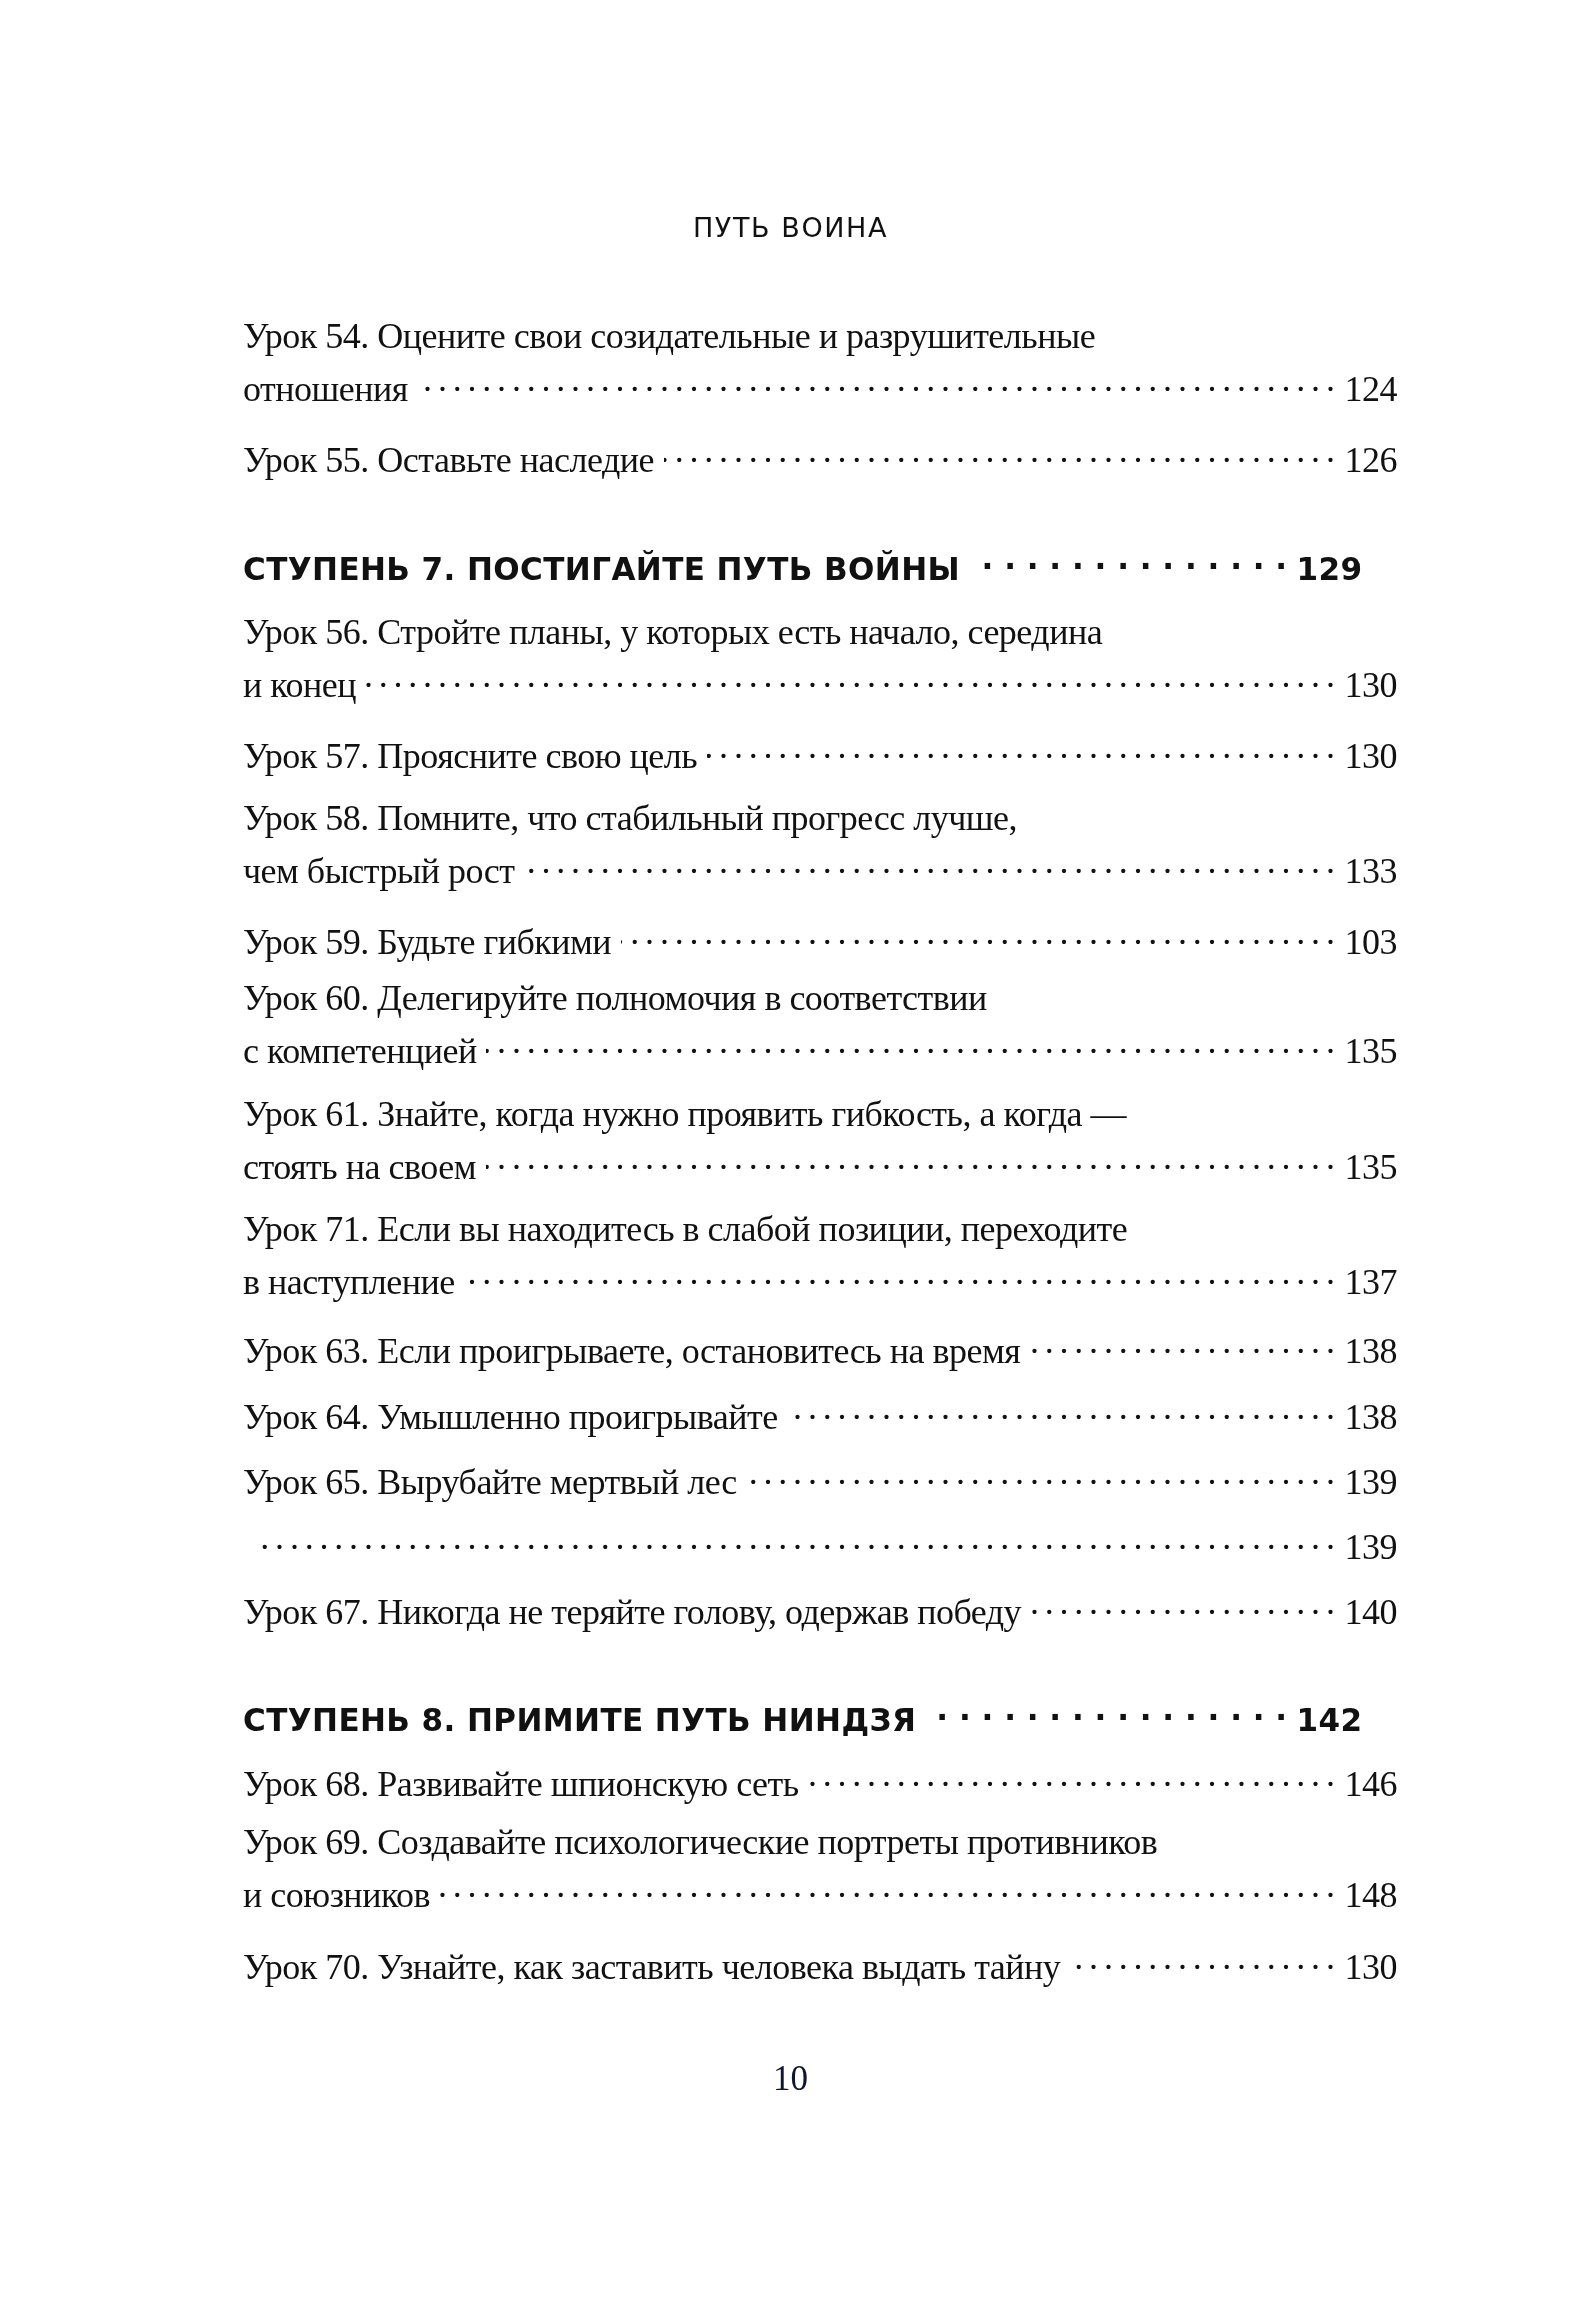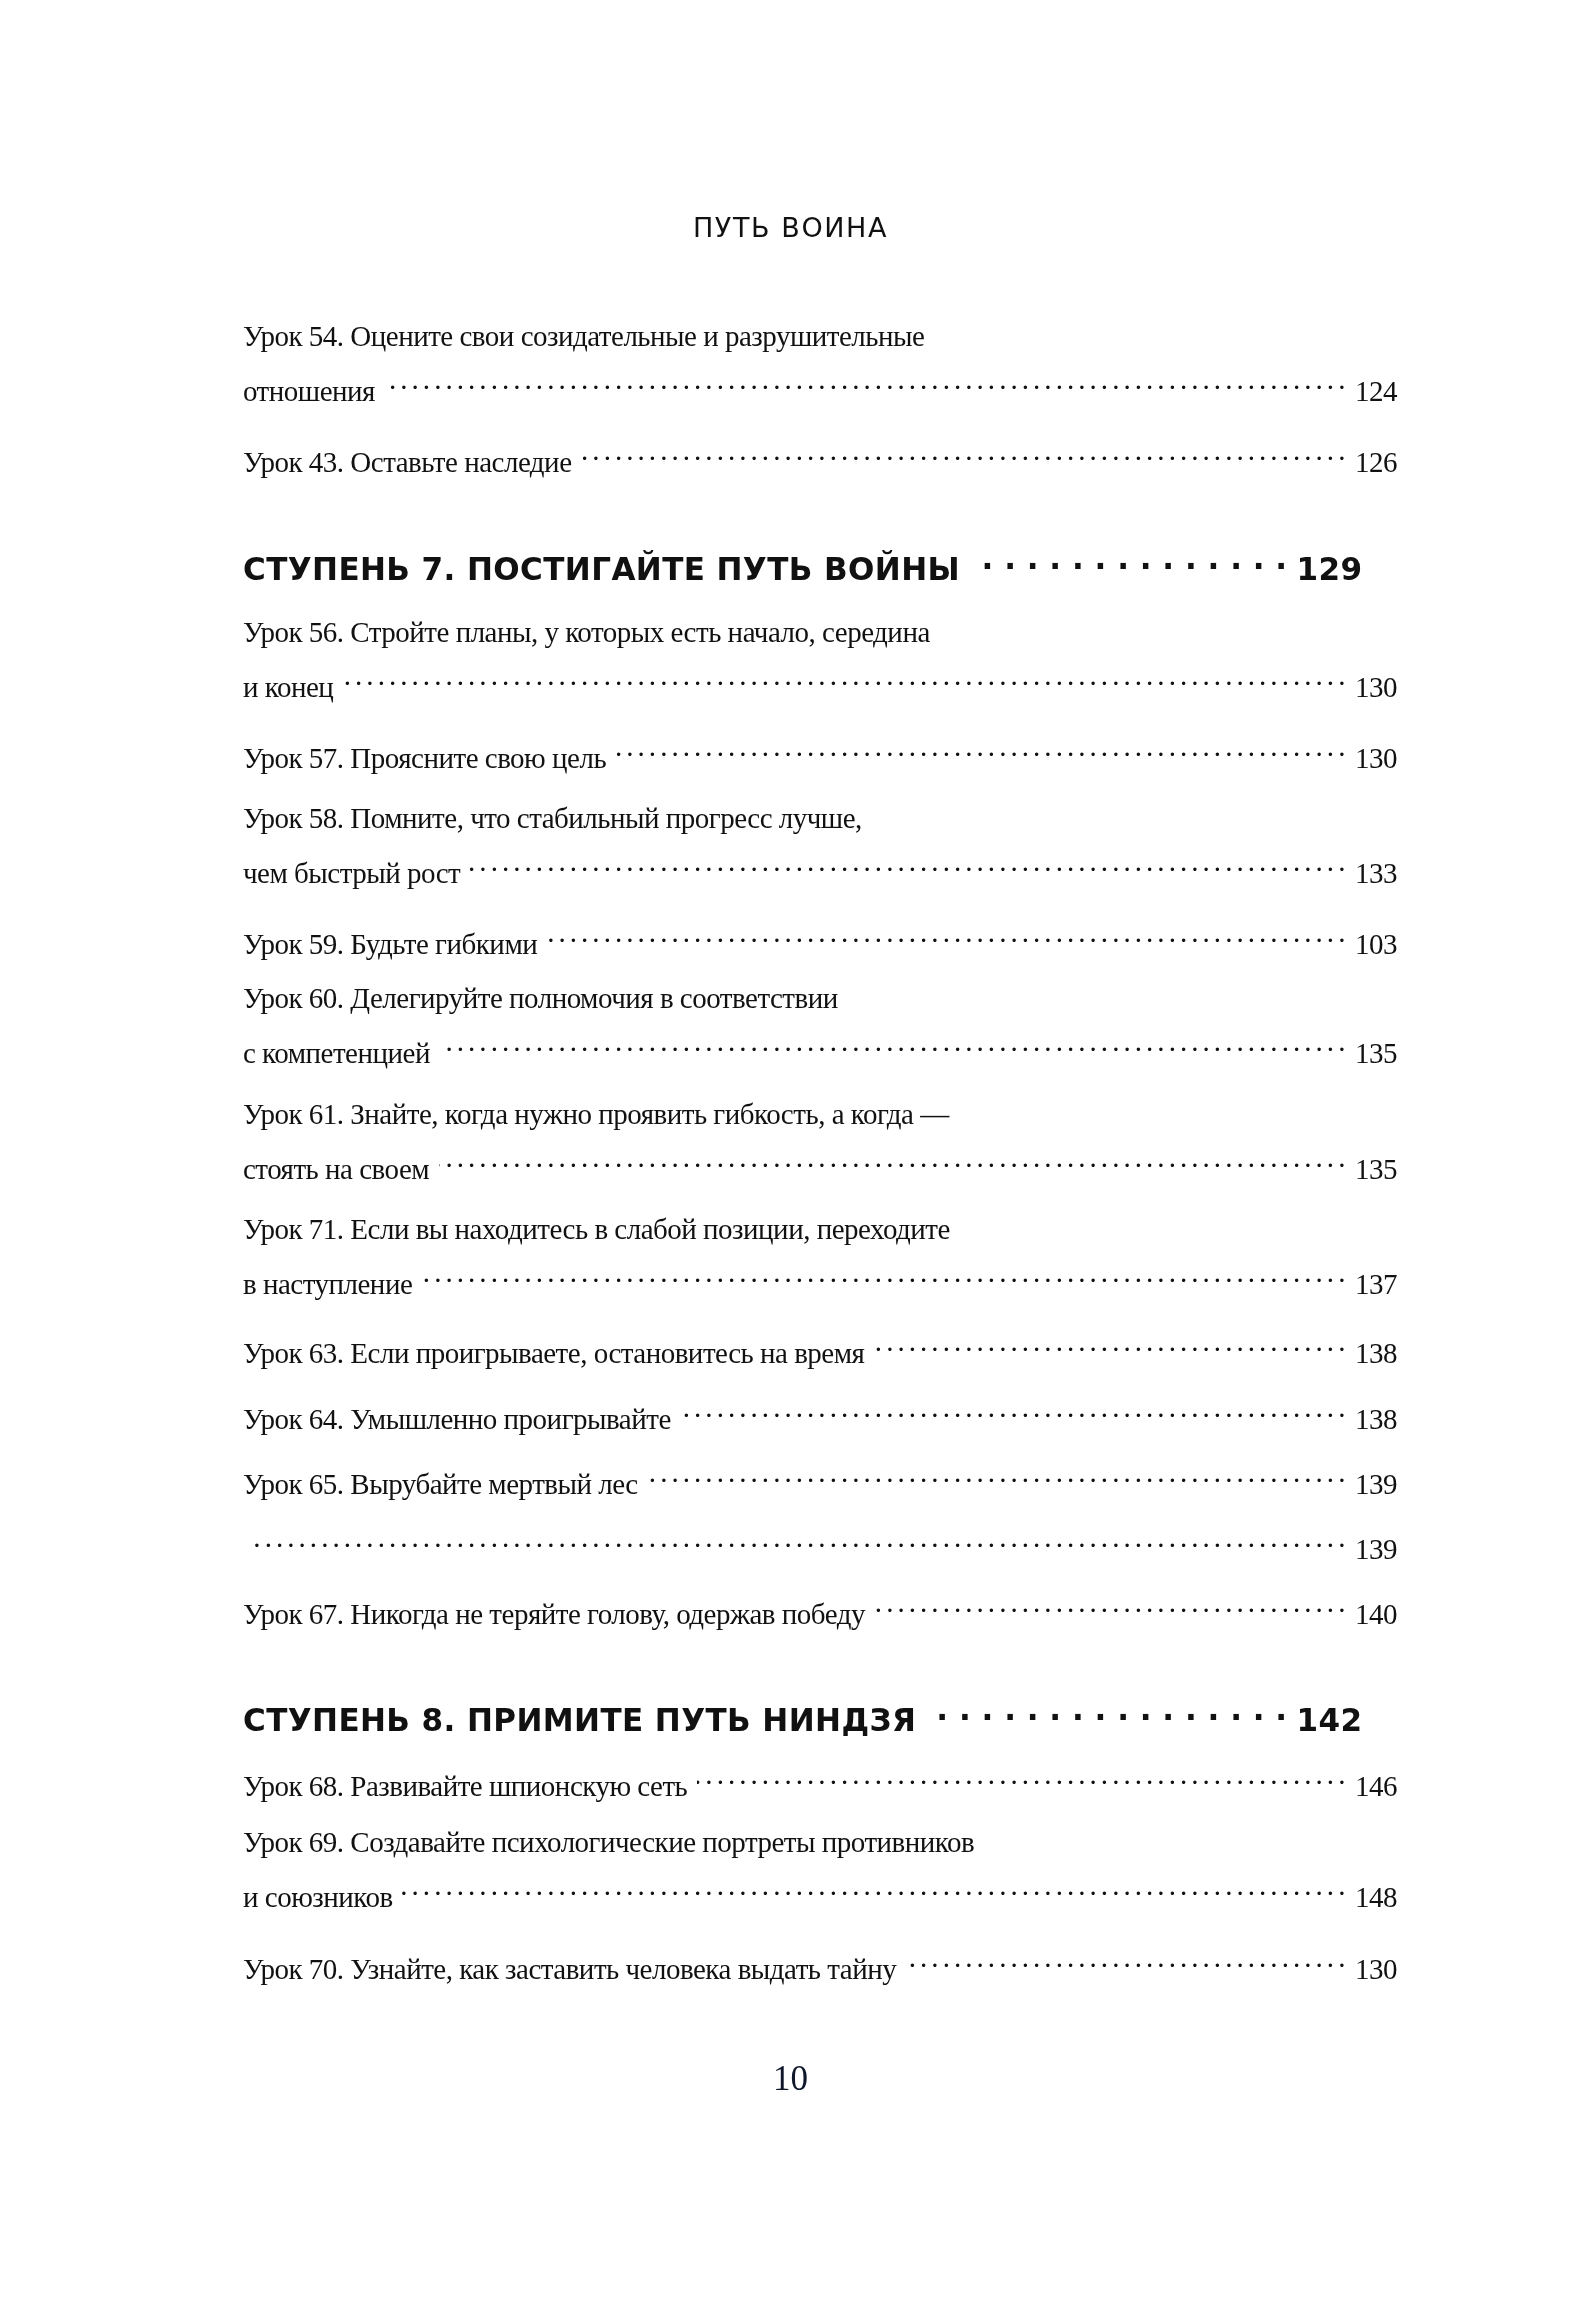--- a/index.html
+++ b/index.html
@@ -11,21 +11,21 @@
   .running-head {
     position: absolute; top: 212px; left: 0; width: 1581px; text-align: center;
     font-family: "DejaVu Sans", "Liberation Sans", sans-serif;
     font-size: 27px; letter-spacing: 1.6px; color: #111;
   }
   .toc {
     position: absolute; left: 243px; width: 1154px; top: 0;
   }
   .entry {
     position: absolute; left: 0; width: 1154px;
-    font-size: 29px; line-height: 43px;
+    font-size: 36px; line-height: 43px;
     letter-spacing: -0.5px;
   }
   .entry .first { display: block; white-space: nowrap; }
   .entry .leader-line {
     display: flex; align-items: baseline; white-space: nowrap;
   }
   .entry .text { flex: 0 0 auto; }
   .entry .dots {
     flex: 1 1 auto; overflow: hidden; margin: 0 9.6px;
     position: relative; height: 43px;
@@ -58,21 +58,21 @@
     <span class="first">Урок 54. Оцените свои созидательные и разрушительные</span>
     <div class="leader-line">
       <span class="text">отношения</span>
       <span class="dots"></span>
       <span class="page">124</span>
     </div>
   </div>
 
   <div class="entry" style="top:429px">
     <div class="leader-line">
-      <span class="text">Урок 43. Оставьте наследие</span>
+      <span class="text">Урок 55. Оставьте наследие</span>
       <span class="dots"></span>
       <span class="page">126</span>
     </div>
   </div>
 
   <div class="entry step" style="top:537px">
     <div class="leader-line">
       <span class="text">СТУПЕНЬ 7. ПОСТИГАЙТЕ ПУТЬ ВОЙНЫ</span>
       <span class="dots"></span>
       <span class="page">129</span>

